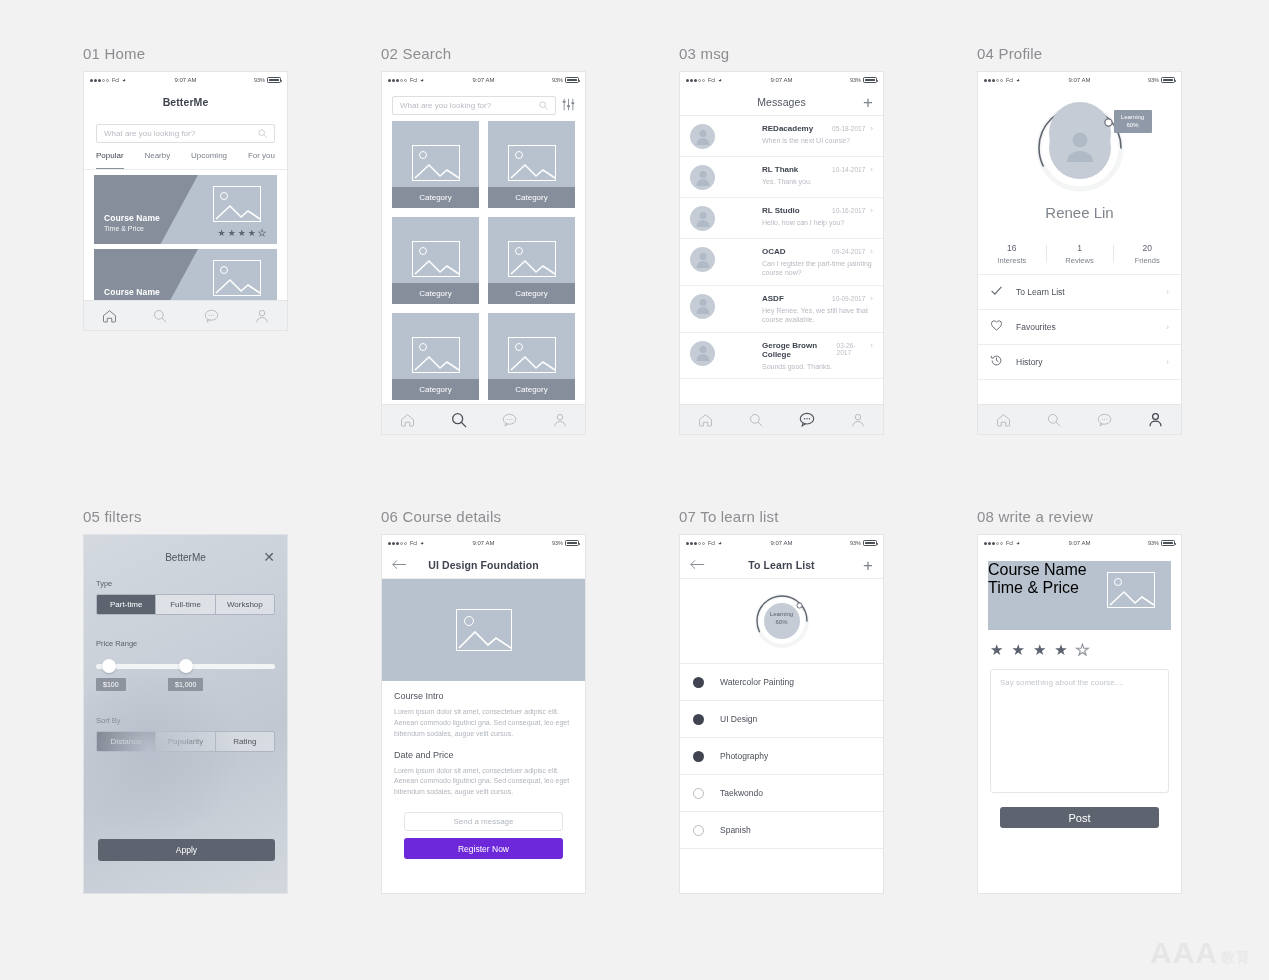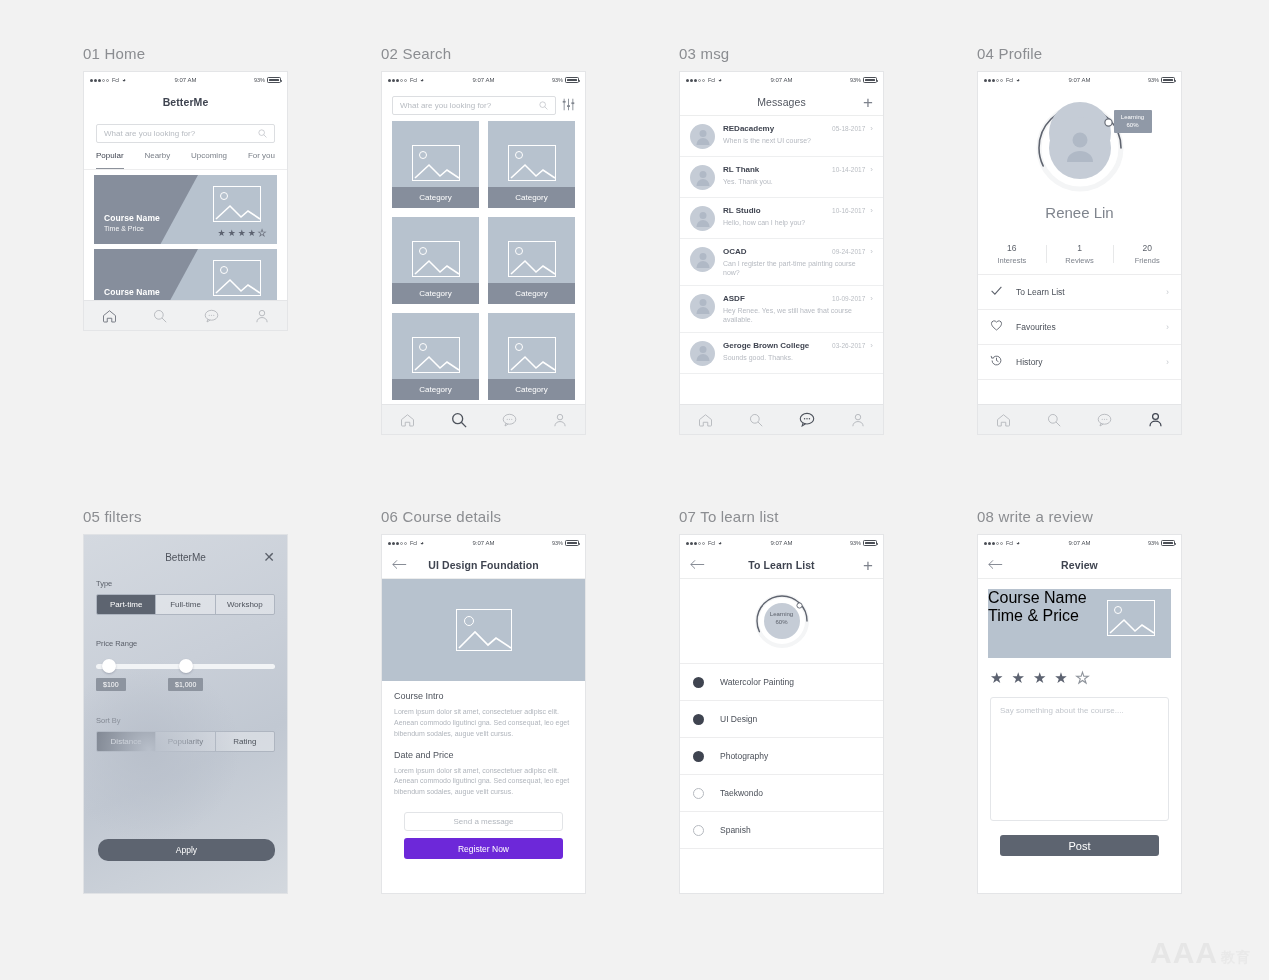--- a/index.html
+++ b/index.html
@@ -127,21 +127,21 @@
     position: absolute; left: 0; right: 0; bottom: 0; height: 21px;
     background: #868e9c; color: #fff; font-size: 8px;
     display: flex; align-items: center; justify-content: center;
   }
 
   
   .msg-row { display: flex; padding: 8px 10px 7px; border-bottom: 1px solid #eeeff0; gap: 8px;}
   .avatar { width: 25px; height: 25px; border-radius: 50%; background: #c5ccd6; flex: none; position: relative;}
   .avatar .av-head { position:absolute; left:50%; top:5.5px; transform:translateX(-50%); width:7px;height:7px;border-radius:50%; background:#b0b9c6;}
   .avatar .av-body { position:absolute; left:50%; top:13.5px; transform:translateX(-50%); width:13px;height:7px;border-radius:7px 7px 0 0; background:#b0b9c6;}
-  .msg-body { flex: 1; min-width: 0; }
+  .msg-body { flex: 1; min-width: 0; margin-left: 39px; }
   .msg-head { display: flex; align-items: baseline; }
   .msg-name { font-size: 8px; font-weight: 700; color: #3f4450; }
   .msg-date { margin-left: auto; font-size: 6.5px; color: #b9bdc3; }
   .msg-chev { margin-left: 5px; color: #c3c7cc; font-size: 8px; line-height: 1;}
   .msg-prev { font-size: 7px; color: #b6bac1; margin-top: 3px; line-height: 1.35; }
 
   
   .profile-top { padding: 8px 0 0; text-align: center; position: relative; }
   .ring-wrap { position: relative; width: 92px; height: 92px; margin: 6px auto 0; }
   .learn-badge {
@@ -184,21 +184,21 @@
   }
   .seg .sg:first-child { border-left: none; }
   .seg .sg.active { background: #5d6470; color: #fff; }
   .slider-wrap { margin: 2px 12px 0; position: relative; height: 22px; }
   .slider-track { position: absolute; left:0; right:0; top: 8px; height: 5px; background:#f2f4f6; border-radius: 3px;}
   .knob { position: absolute; top: 3px; width: 14px; height: 14px; border-radius: 50%; background: #fff; box-shadow: 0 1px 2px rgba(60,70,90,.28);}
   .price-tags { display: flex; margin: 0 12px; position: relative; height: 16px;}
   .ptag { position: absolute; background: #8d949f; color: #fff; font-size: 7px; padding: 3px 7px; border-radius: 1px;}
   .apply-btn {
     position: absolute; left: 14px; right: 12px; bottom: 32px; height: 22px;
-    background: #5d6470; color: #fff; font-size: 8.5px; border-radius: 10px;
+    background: #5d6470; color: #fff; font-size: 8.5px; border-radius: 3px;
     display: flex; align-items: center; justify-content: center;
   }
 
   
   .hero { height: 102px; background: #b7c2ce; position: relative; }
   .hero .ph-frame { width: 56px; height: 42px; left: 50%; top: 50%; transform: translate(-50%,-50%); right:auto;}
   .sec-title { font-size: 9px; color: #4e535c; padding: 10px 12px 0; }
   .sec-body { font-size: 7px; color: #b0b5bc; padding: 6px 12px 0; line-height: 1.55; }
   .btn-outline {
     margin: 14px 22px 0; height: 19px; border: 1px solid #e2e4e7; border-radius: 3px;
@@ -909,27 +909,20 @@
           <span class="wifi">◕</span>
         </span>
         <span class="sb-time">9:07 AM</span>
         <span class="sb-right">
           <span>93%</span>
           <span class="batt">
               <i></i>
             </span>
         </span>
       </div>
-      <div class="navbar">
-        <span class="nav-left"><svg width="15" height="11" viewBox="0 0 18 12">
-              <line x1="1" y1="6" x2="17" y2="6" stroke="#7d828c" stroke-width="1.1"></line>
-              <polyline points="6,1 1,6 6,11" fill="none" stroke="#7d828c" stroke-width="1.1"></polyline>
-            </svg></span>
-        <span class="nav-title">Review</span>
-      </div>
       <div class="rev-card">
         <div class="wedge"></div>
         <div class="cc-text">
           <div class="cc-name">Course Name</div>
           <div class="cc-sub">Time &amp; Price</div>
         </div>
         <div class="ph-frame">
           <span class="cir"></span>
           <div class="mt"><svg width="48" height="24" viewBox="0 0 48 24">
                 <polyline points="2,22 16,9 27,20 34,14 46,22" fill="none" stroke="#fff" stroke-width="1.6"></polyline>

